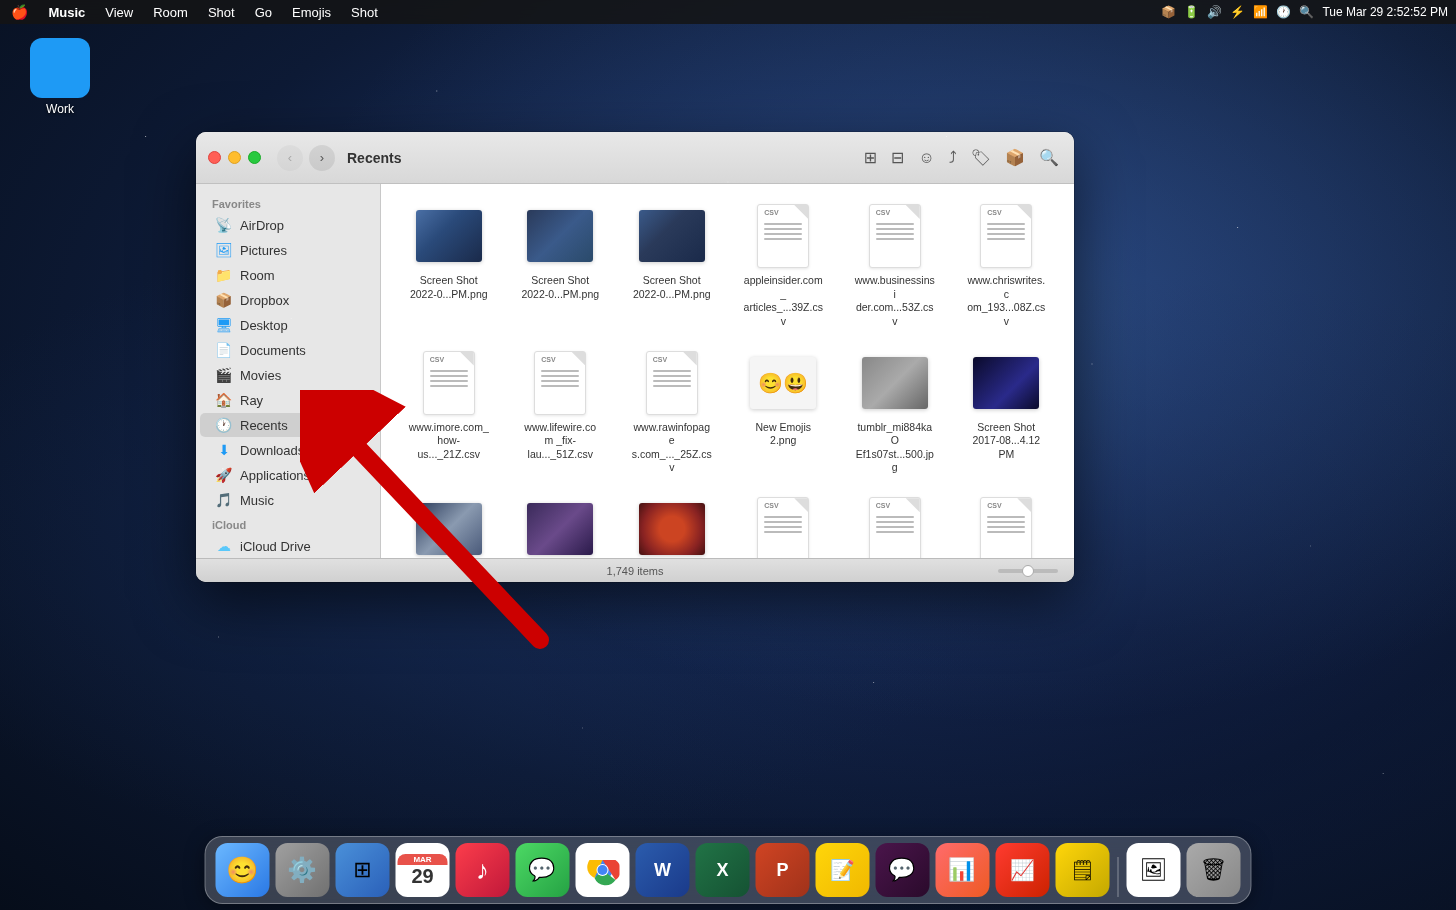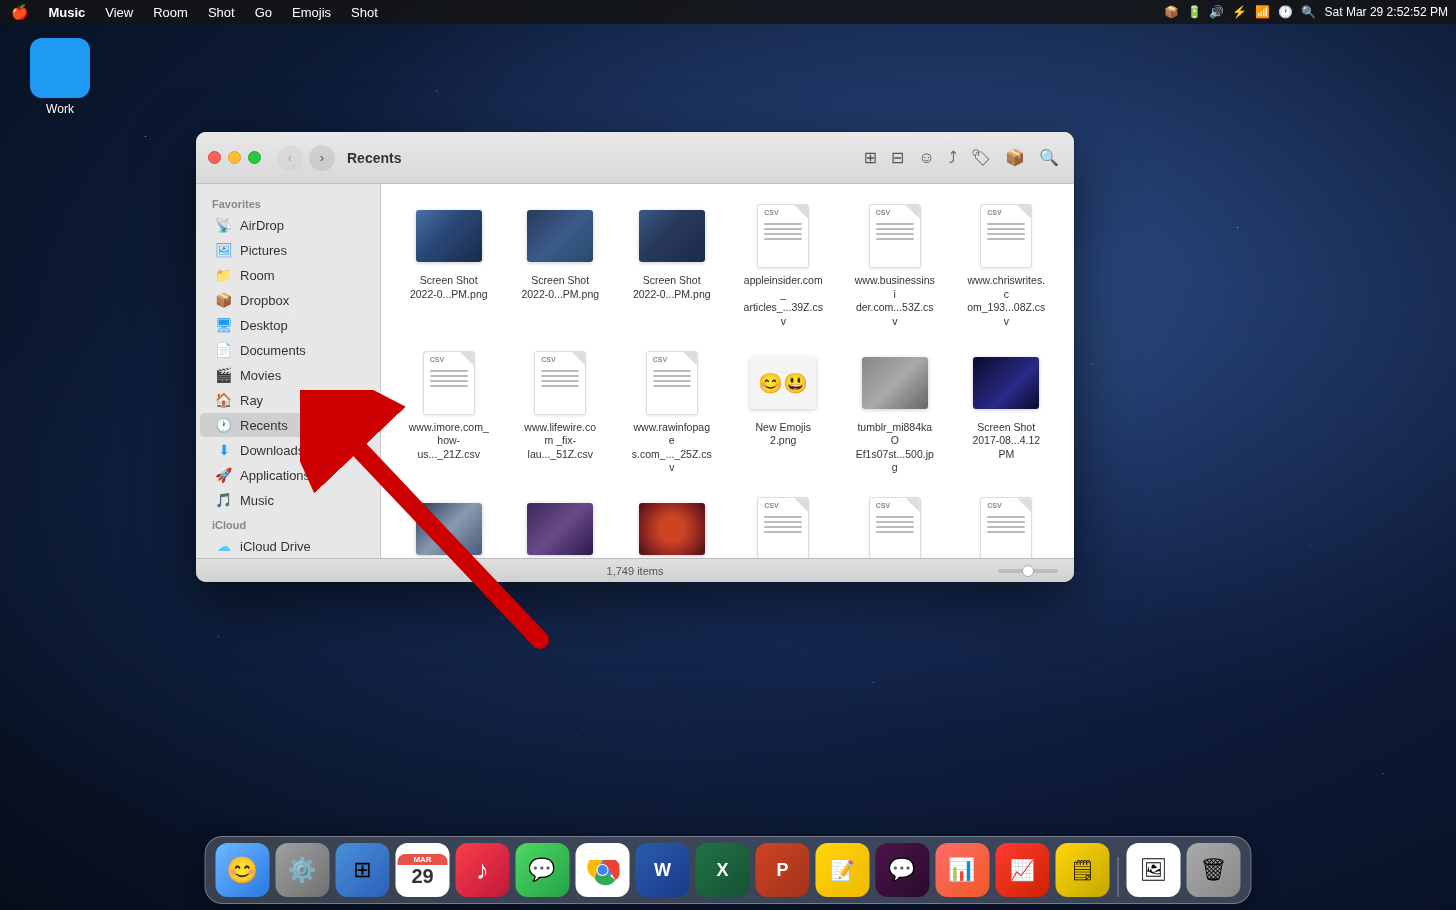--- a/index.html
+++ b/index.html
@@ -539,21 +539,21 @@
       <span class="menubar-item">Shot</span>
     </div>
     <div class="menubar-right">
       <span>📦</span>
       <span>🔋</span>
       <span>🔊</span>
       <span>⚡</span>
       <span>📶</span>
       <span>🕐</span>
       <span>🔍</span>
-      <span>Sat Mar 29  2:52:52 PM</span>
+      <span>Tue Mar 29  2:52:52 PM</span>
     </div>
   </div>
 
   <div class="desktop-icon">
     <div class="desktop-icon-img"></div>
     <span class="desktop-icon-label">Work</span>
   </div>
 
   <div class="finder-window">
 

